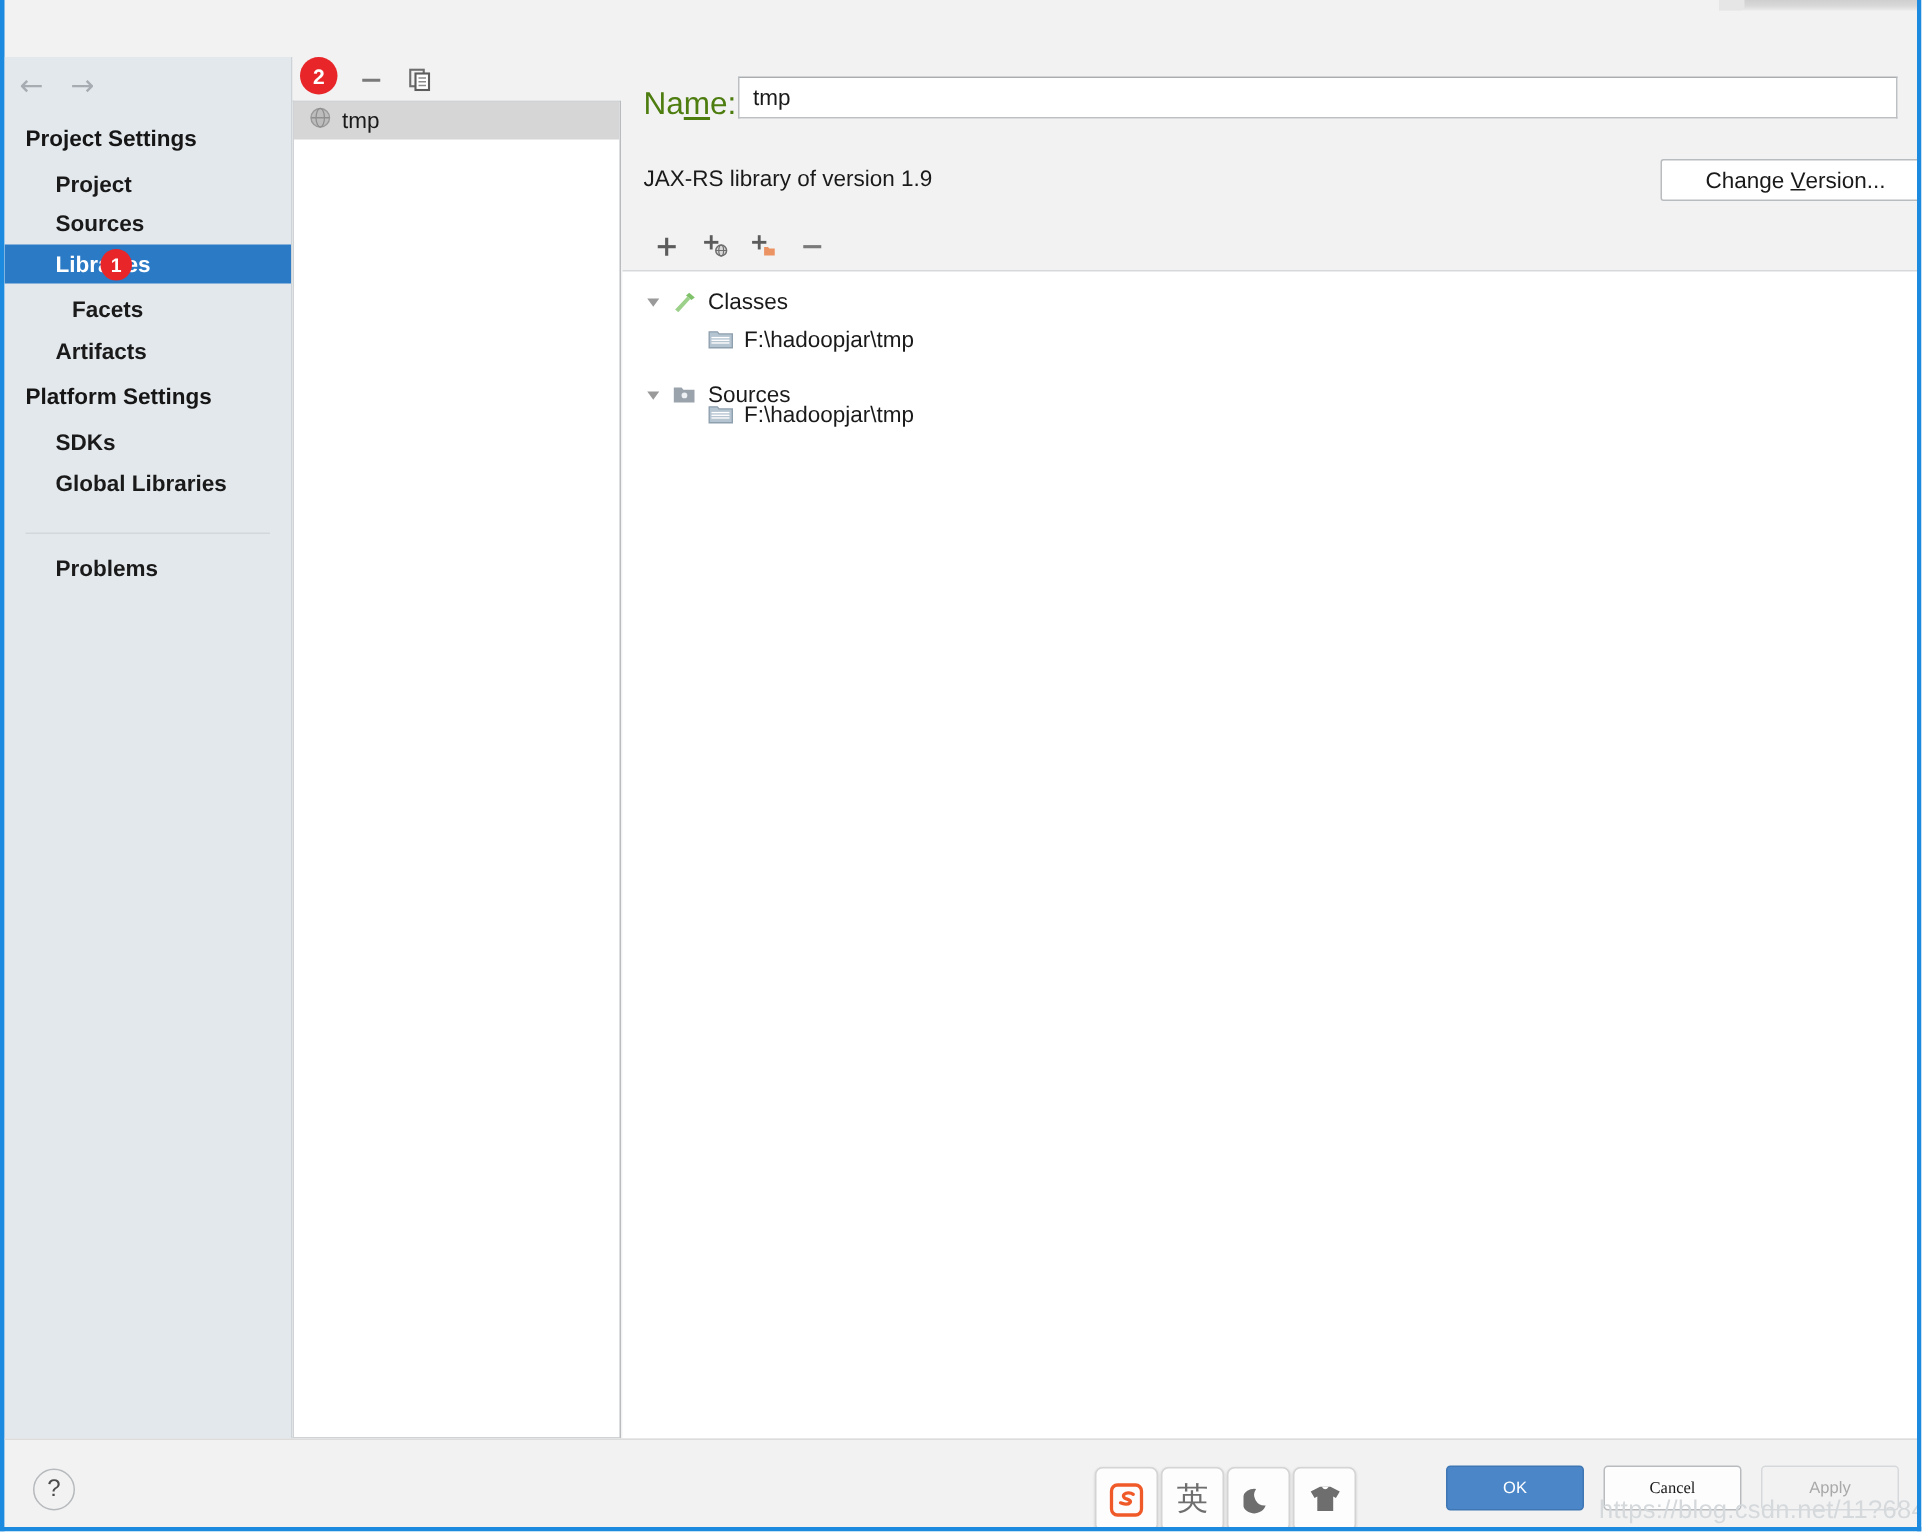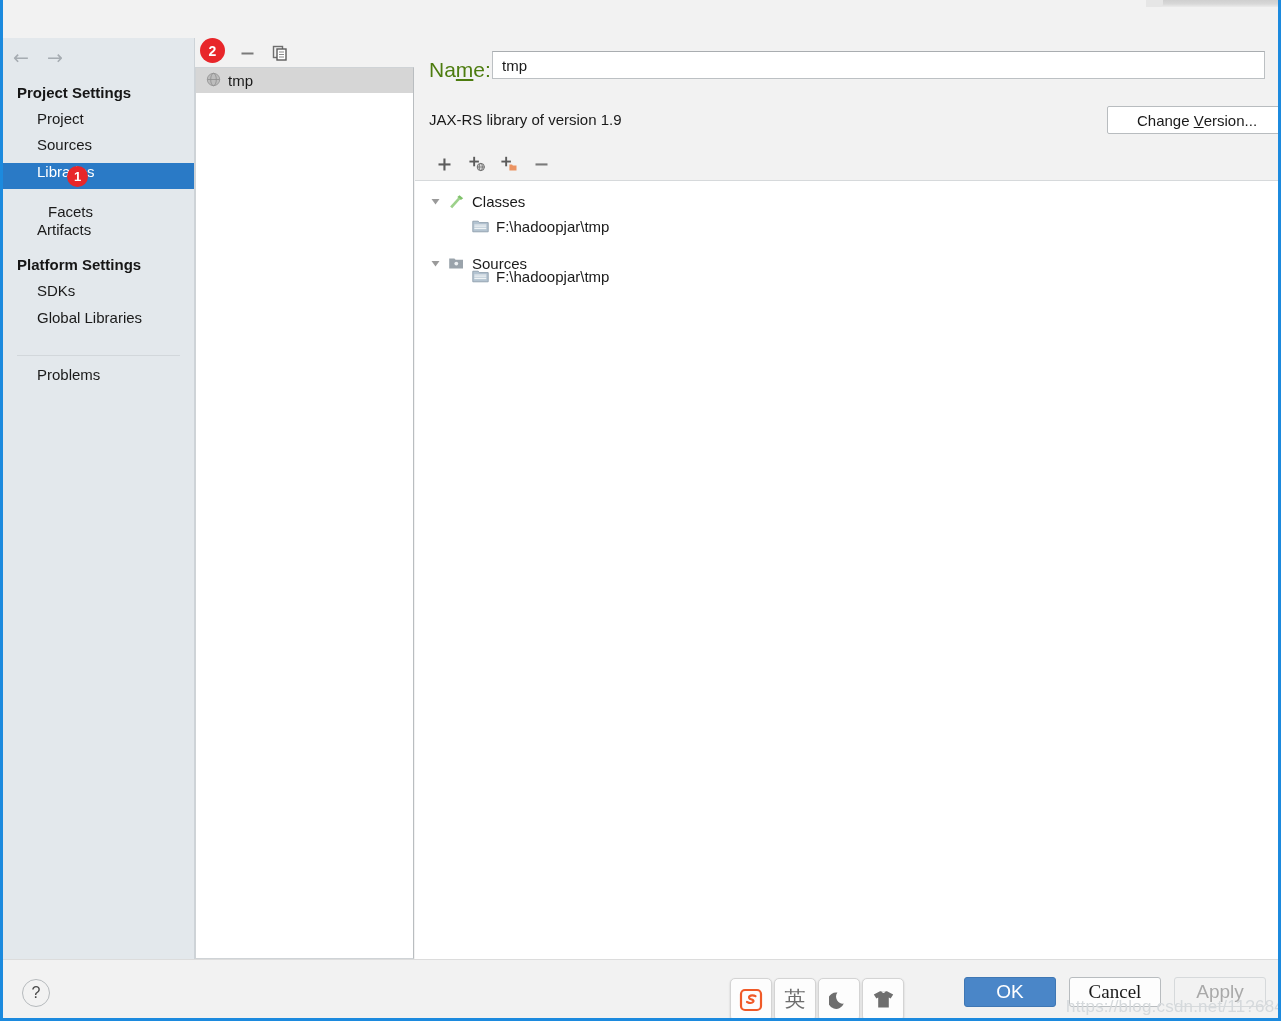--- a/index.html
+++ b/index.html
@@ -101,27 +101,28 @@
     font-weight: bold;
     color: #161616;
     white-space: nowrap;
   }
   .nav-item {
     position: absolute;
     left: 0;
     width: 191px;
     height: 26px;
     display: flex;
-    align-items: flex-start;
+    align-items: center;
     box-sizing: border-box;
     padding-left: 34px;
     font-size: 15px;
     color: #1a1a1a;
     cursor: default;
     white-space: nowrap;
+    font-weight: bold;
   }
   .nav-item.selected {
     background: #2a7ac6;
     color: #ffffff;
   }
   .sidebar-divider {
     position: absolute;
     left: 14px;
     top: 317px;
     width: 163px;
@@ -303,21 +304,21 @@
     font-size: 16px;
     color: #4a4a4a;
     cursor: default;
     box-sizing: border-box;
   }
   .dlg-btn {
     position: absolute;
     top: 17px;
     height: 30px;
     display: flex; align-items: center; justify-content: center;
-    font-size: 19px;
+    font-size: 11px;
     border-radius: 3px;
     box-sizing: border-box;
     cursor: default;
   }
   #btn-ok {
     left: 961px; width: 92px;
     background: #4a86c8;
     border: 1px solid #3f77b4;
     color: #ffffff;
   }
@@ -390,21 +391,21 @@
 
     <div class="nav-item" style="top:72px;">
       <span>Project</span>
     </div>
     <div class="nav-item" style="top:98px;">
       <span>Sources</span>
     </div>
     <div class="nav-item selected" style="top:125px;">
       <span>Libraries</span>
     </div>
-    <div class="nav-item" style="top:165px;padding-left:45px;">
+    <div class="nav-item" style="top:155px;padding-left:45px;">
       <span>Facets</span>
     </div>
     <div class="nav-item" style="top:183px;">
       <span>Artifacts</span>
     </div>
 
     <div class="group-header" style="top:218px;">Platform Settings</div>
 
     <div class="nav-item" style="top:244px;">
       <span>SDKs</span>

